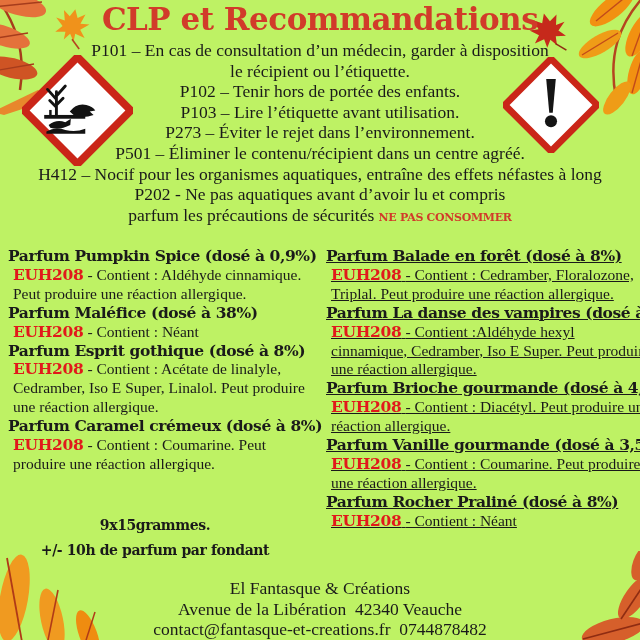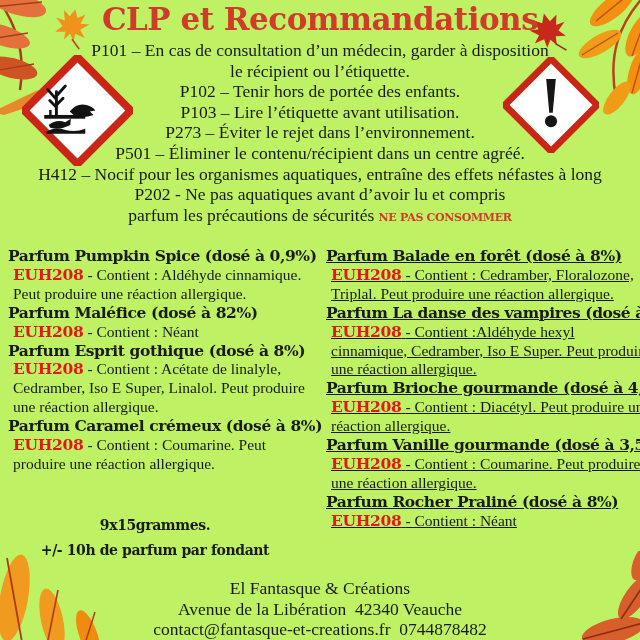--- a/index.html
+++ b/index.html
@@ -172,21 +172,21 @@
     <div><span>parfum les précautions de sécurités </span><span class="warn">NE PAS CONSOMMER</span></div>
   </div>
 
   <div class="columns">
     <div class="col col-left">
       <div>
         <div class="entry-name">Parfum Pumpkin Spice (dosé à 0,9%)</div>
         <div class="entry-desc"><span class="euh">EUH208</span> <span>- Contient : Aldéhyde cinnamique. Peut produire une réaction allergique.</span></div>
       </div>
       <div>
-        <div class="entry-name">Parfum Maléfice (dosé à 82%)</div>
+        <div class="entry-name">Parfum Maléfice (dosé à 38%)</div>
         <div class="entry-desc"><span class="euh">EUH208</span> <span>- Contient : Néant</span></div>
       </div>
       <div>
         <div class="entry-name">Parfum Esprit gothique (dosé à 8%)</div>
         <div class="entry-desc"><span class="euh">EUH208</span> <span>- Contient : Acétate de linalyle, Cedramber, Iso E Super, Linalol. Peut produire une réaction allergique.</span></div>
       </div>
       <div>
         <div class="entry-name">Parfum Caramel crémeux (dosé à 8%)</div>
         <div class="entry-desc"><span class="euh">EUH208</span> <span>- Contient : Coumarine. Peut produire une réaction allergique.</span></div>
       </div>

